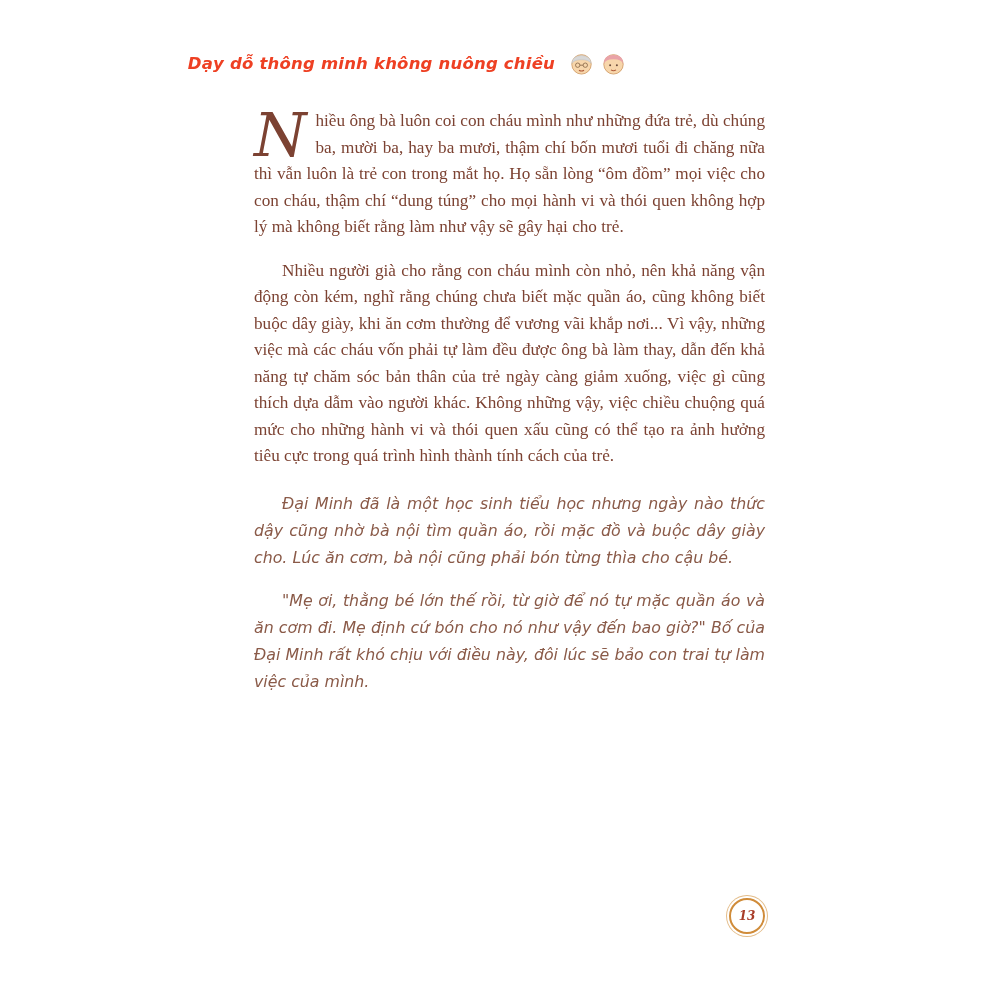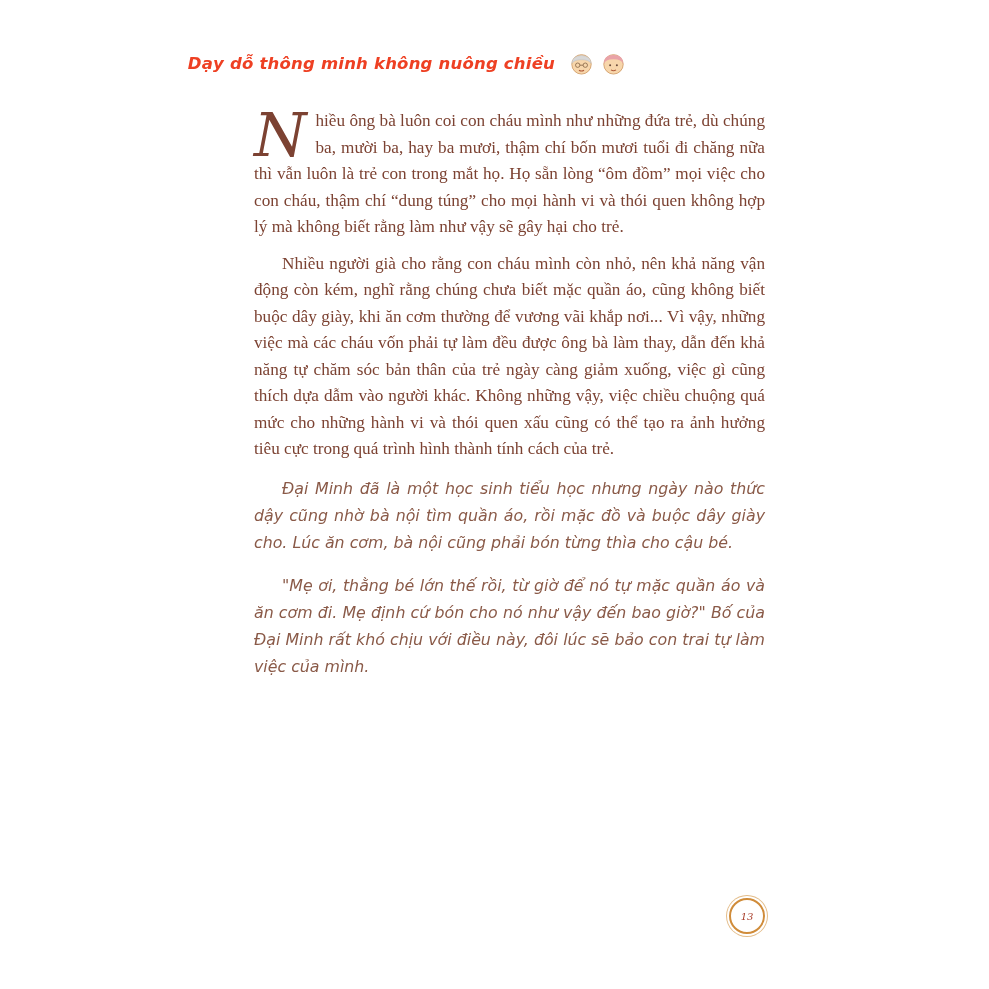--- a/index.html
+++ b/index.html
@@ -37,58 +37,58 @@
     position: absolute;
     left: 254px; top: 108px; width: 511px;
     color: var(--body-color, #7c4232);
   }
   p.body {
     font-size: 17.2px;
     line-height: 26.5px;
     text-align: justify;
   }
   p.indent { text-indent: 28px; }
-  p.body + p.body { margin-top: 10px; }
+  p.body + p.body { margin-top: 17px; }
 
   .dropcap {
     float: left;
     font-family: "DejaVu Serif", serif;
     font-style: italic;
     font-size: 60px;
     line-height: 48px;
     padding: 3px 9px 0 0;
     color: var(--body-color, #7c4232);
   }
 
   p.story {
     font-family: "DejaVu Sans", sans-serif;
     font-style: italic;
     font-size: 15.8px;
     line-height: 27px;
     text-align: justify;
     color: var(--story-color, #8a5a48);
     margin-top: 16px;
   }
-  p.story.first-story { margin-top: 12px; }
+  p.story.first-story { margin-top: 20px; }
 
   
   .page-number {
     position: absolute;
     left: 729px; top: 898px;
     width: 36px; height: 36px;
     border-radius: 50%;
     background: #ffffff;
     border: 2px solid var(--badge-ring, #d08c3a);
     box-shadow: 0 0 0 2px #ffffff, 0 0 0 3px #e4bd8a;
     display: flex; align-items: center; justify-content: center;
   }
   .page-num-text {
     font-family: "DejaVu Serif", serif;
-    font-style: italic; font-weight: normal;
-    font-size: 10px;
+    font-style: italic; font-weight: bold;
+    font-size: 12px;
     color: var(--page-number-color, #a83c28);
   }
 </style>
 </head>
 <body>
 
 <div class="page">
 
   <header class="page-header">
     <span class="header-title">Dạy dỗ thông minh không nuông chiều</span>

